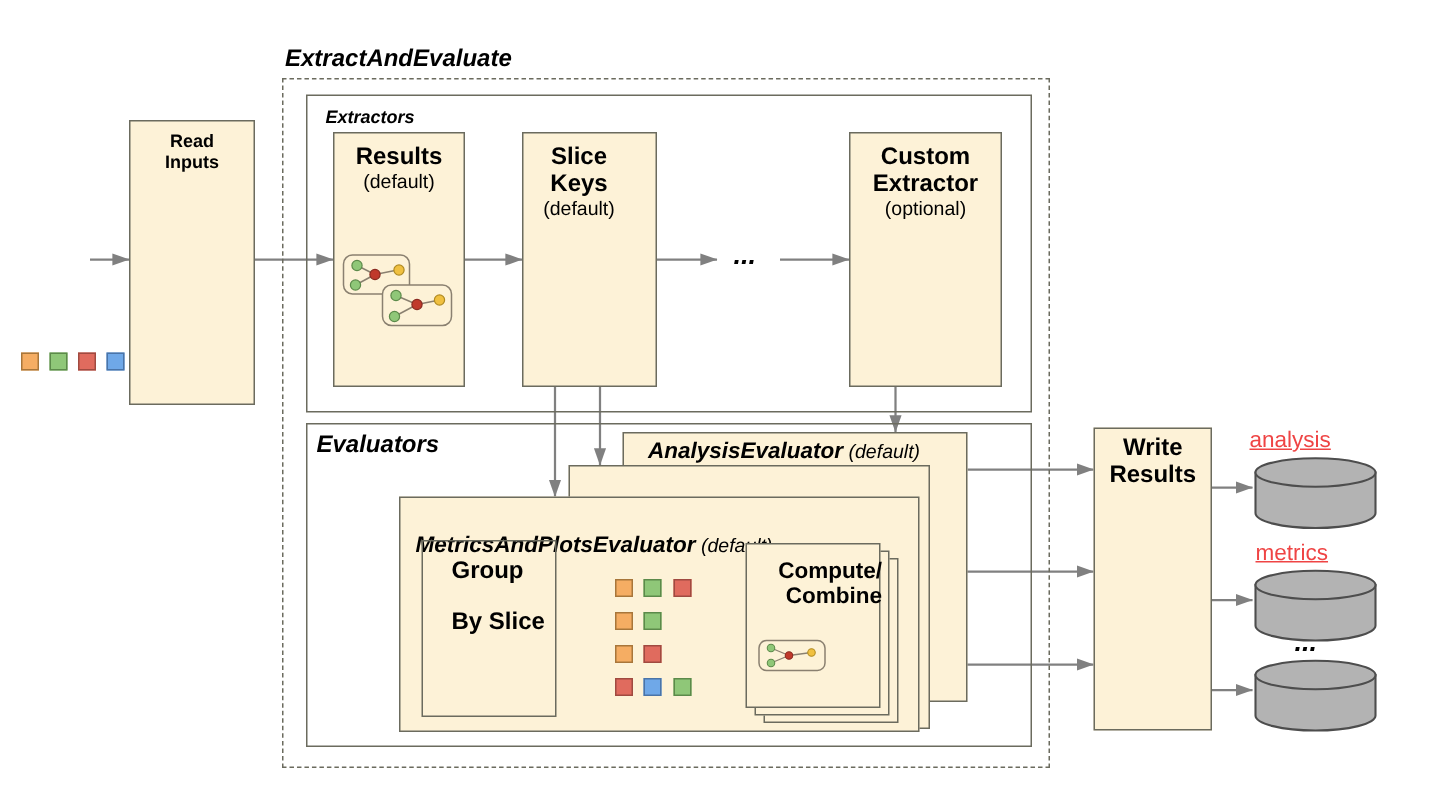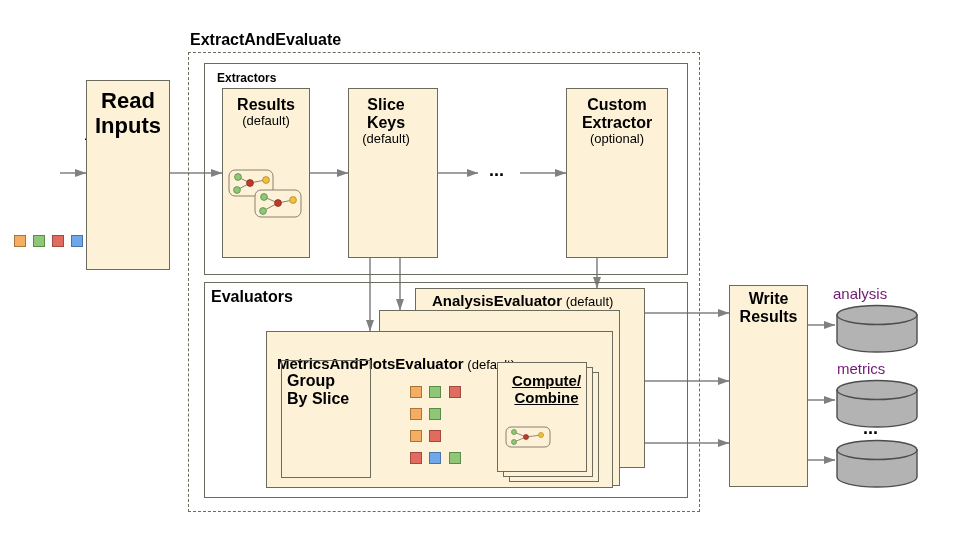--- a/index.html
+++ b/index.html
@@ -35,26 +35,28 @@
     border:1.4px dashed #6b6b5e;
   }
   .sub{
     font-weight:normal;
   }
   .ttl{
     position:absolute;
     font-weight:bold;
     color:#000;
     white-space:nowrap;
+    font-style:italic;
   }
   .plain-txt{
     position:absolute;
     font-weight:normal;
-    color:#701a75;
+    color:#ef4444;
     white-space:nowrap;
+    text-decoration:underline;
   }
   .ctr{
     position:absolute;
     display:flex;
     flex-direction:column;
     align-items:center;
     justify-content:flex-start;
     text-align:center;
     font-weight:bold;
     color:#000;
@@ -139,21 +141,21 @@
   <div id="tfexample">tf.Example</div>
 
   <div>
     <div class="chip c-orange" style="left:14px;top:235px;"></div>
     <div class="chip c-green" style="left:33px;top:235px;"></div>
     <div class="chip c-red" style="left:52px;top:235px;"></div>
     <div class="chip c-blue" style="left:71px;top:235px;"></div>
   </div>
 
   <div class="box" style="left:86px;top:80px;width:84px;height:190px;"></div>
-  <div class="ctr" style="left:86px;top:88px;width:84px;font-size:22px;">
+  <div class="ctr" style="left:86px;top:88px;width:84px;font-size:12px;">
     <span>Read</span>
     <span>Inputs</span>
   </div>
 
   <div class="ttl" style="left:190px;top:31px;font-size:16px;">ExtractAndEvaluate</div>
   <div class="dashbox" style="left:188px;top:52px;width:512px;height:460px;"></div>
 
   <div class="plainbox" style="left:204px;top:63px;width:484px;height:212px;"></div>
   <div class="ttl" style="left:217px;top:71px;font-size:12px;">Extractors</div>
 
@@ -209,21 +211,21 @@
 
   <div class="box" style="left:415px;top:288px;width:230px;height:180px;"></div>
   <div class="ttl" style="left:432px;top:292px;font-size:15px;"><span>AnalysisEvaluator</span><span class="sub" style="font-size:13px;"> </span><span class="sub" style="font-size:13px;">(default)</span></div>
 
   <div class="box" style="left:379px;top:310px;width:241px;height:176px;"></div>
 
   <div class="box" style="left:266px;top:331px;width:347px;height:157px;"></div>
   <div class="ttl" style="left:277px;top:339px;font-size:15px;margin-top:16px;"><span>MetricsAndPlotsEvaluator</span><span class="sub" style="font-size:13px;"> </span><span class="sub" style="font-size:13px;">(default)</span></div>
 
   <div class="plainbox" style="left:281px;top:360px;width:90px;height:118px;"></div>
-  <div class="ctr" style="left:283px;top:372px;width:104px;font-size:16px;align-items:flex-start;padding-left:4px;box-sizing:border-box;text-align:left;">
+  <div class="ctr" style="left:283px;top:372px;width:104px;font-size:16px;align-items:flex-start;padding-left:18px;box-sizing:border-box;text-align:left;gap:16px;">
     <span>Group</span>
     <span>By Slice</span>
   </div>
 
   <div>
     <div class="chip c-orange" style="left:410px;top:386px;"></div>
     <div class="chip c-green" style="left:429px;top:386px;"></div>
     <div class="chip c-red" style="left:449px;top:386px;"></div>
 
     <div class="chip c-orange" style="left:410px;top:408px;"></div>
@@ -233,21 +235,21 @@
     <div class="chip c-red" style="left:429px;top:430px;"></div>
 
     <div class="chip c-red" style="left:410px;top:452px;"></div>
     <div class="chip c-blue" style="left:429px;top:452px;"></div>
     <div class="chip c-green" style="left:449px;top:452px;"></div>
   </div>
 
   <div class="plainbox" style="left:509px;top:372px;width:90px;height:110px;background:#fdf2d7;"></div>
   <div class="plainbox" style="left:503px;top:367px;width:90px;height:110px;background:#fdf2d7;"></div>
   <div class="plainbox" style="left:497px;top:362px;width:90px;height:110px;background:#fdf2d7;"></div>
-  <div class="ctr" style="left:498px;top:372px;width:90px;font-size:15px;align-items:center;padding-left:7px;box-sizing:border-box;text-align:left;text-decoration:underline;">
+  <div class="ctr" style="left:498px;top:372px;width:90px;font-size:15px;align-items:flex-end;padding-left:7px;box-sizing:border-box;text-align:left;">
     <span>Compute/</span>
     <span>Combine</span>
   </div>
   <div class="glyph" style="left:505px;top:425px;">
     <svg width="48" height="24" viewBox="0 0 48 24">
       <rect x="1" y="2" width="44" height="20" rx="5" ry="5" fill="none" stroke="#8a8070" stroke-width="1"></rect>
       <g stroke="#8a8070" stroke-width="0.9" fill="none">
         <line x1="9" y1="7" x2="21" y2="12"></line>
         <line x1="9" y1="17" x2="21" y2="12"></line>
         <line x1="21" y1="12" x2="36" y2="10"></line>

